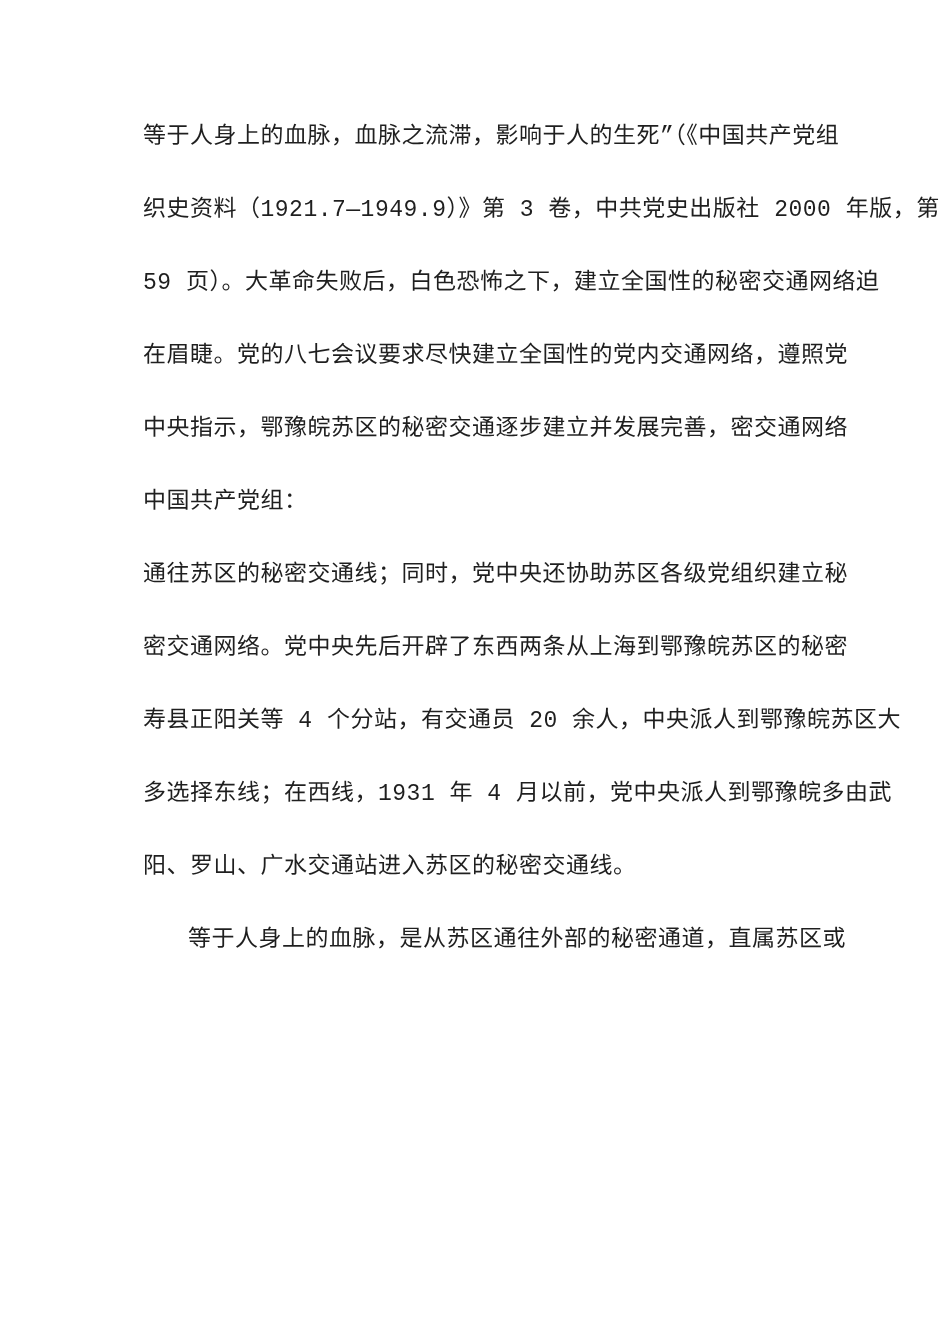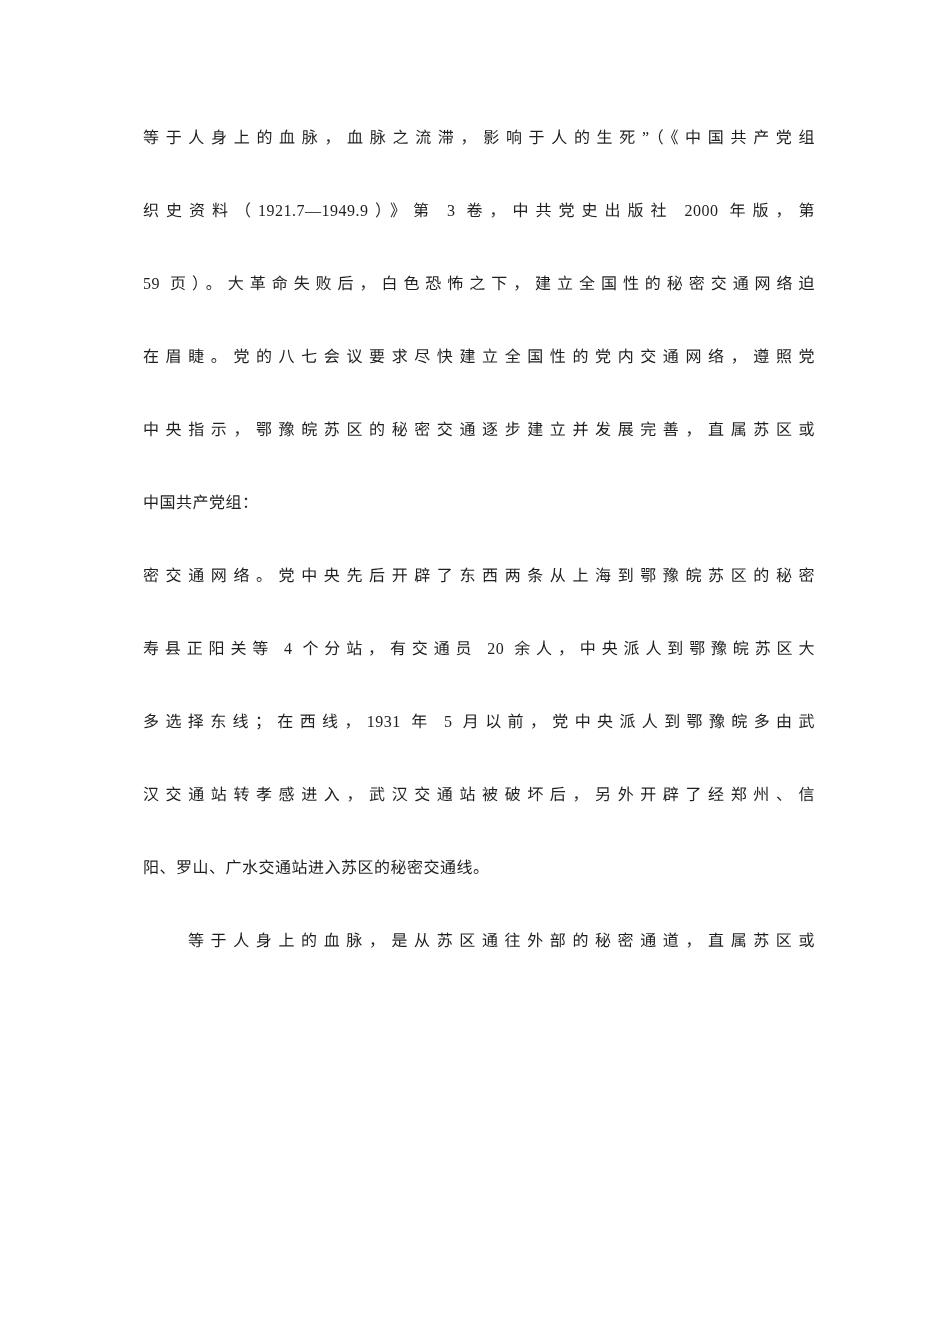--- a/index.html
+++ b/index.html
@@ -29,27 +29,28 @@
     width: 672px;
     color: #1f1f1f;
   }
   .paragraph {
     margin: 0;
     padding: 0;
   }
   .line {
     height: 73px;
     line-height: 73px;
-    font-size: 16px;
+    font-size: 23px;
     font-weight: 400;
     white-space: nowrap;
     text-align: justify;
     text-align-last: justify;
     text-justify: inter-character;
     letter-spacing: 0.5px;
+    font-family: Liberation Mono, monospace;
   }
   
   .line.para-end {
     text-align-last: left;
   }
   
   .line.indent {
     text-indent: 45px;
   }
 </style>
@@ -57,29 +58,29 @@
 <body>
 
 <div class="doc-page">
   <div class="text-block">
 
     <div class="paragraph">
       <div class="line">等于人身上的血脉，血脉之流滞，影响于人的生死”（《中国共产党组</div>
       <div class="line">织史资料（1921.7—1949.9）》第 3 卷，中共党史出版社 2000 年版，第</div>
       <div class="line">59 页）。大革命失败后，白色恐怖之下，建立全国性的秘密交通网络迫</div>
       <div class="line">在眉睫。党的八七会议要求尽快建立全国性的党内交通网络，遵照党</div>
-      <div class="line">中央指示，鄂豫皖苏区的秘密交通逐步建立并发展完善，直属苏区或</div>
+      <div class="line">中央指示，鄂豫皖苏区的秘密交通逐步建立并发展完善，密交通网络</div>
       <div class="line para-end">中国共产党组：</div>
     </div>
 
     <div class="paragraph">
+      <div class="line">通往苏区的秘密交通线；同时，党中央还协助苏区各级党组织建立秘</div>
       <div class="line">密交通网络。党中央先后开辟了东西两条从上海到鄂豫皖苏区的秘密</div>
       <div class="line">寿县正阳关等 4 个分站，有交通员 20 余人，中央派人到鄂豫皖苏区大</div>
-      <div class="line">多选择东线；在西线，1931 年 5 月以前，党中央派人到鄂豫皖多由武</div>
-      <div class="line">汉交通站转孝感进入，武汉交通站被破坏后，另外开辟了经郑州、信</div>
+      <div class="line">多选择东线；在西线，1931 年 4 月以前，党中央派人到鄂豫皖多由武</div>
       <div class="line para-end">阳、罗山、广水交通站进入苏区的秘密交通线。</div>
     </div>
 
     <div class="paragraph">
       <div class="line indent">等于人身上的血脉，是从苏区通往外部的秘密通道，直属苏区或</div>
     </div>
 
   </div>
 </div>
 

